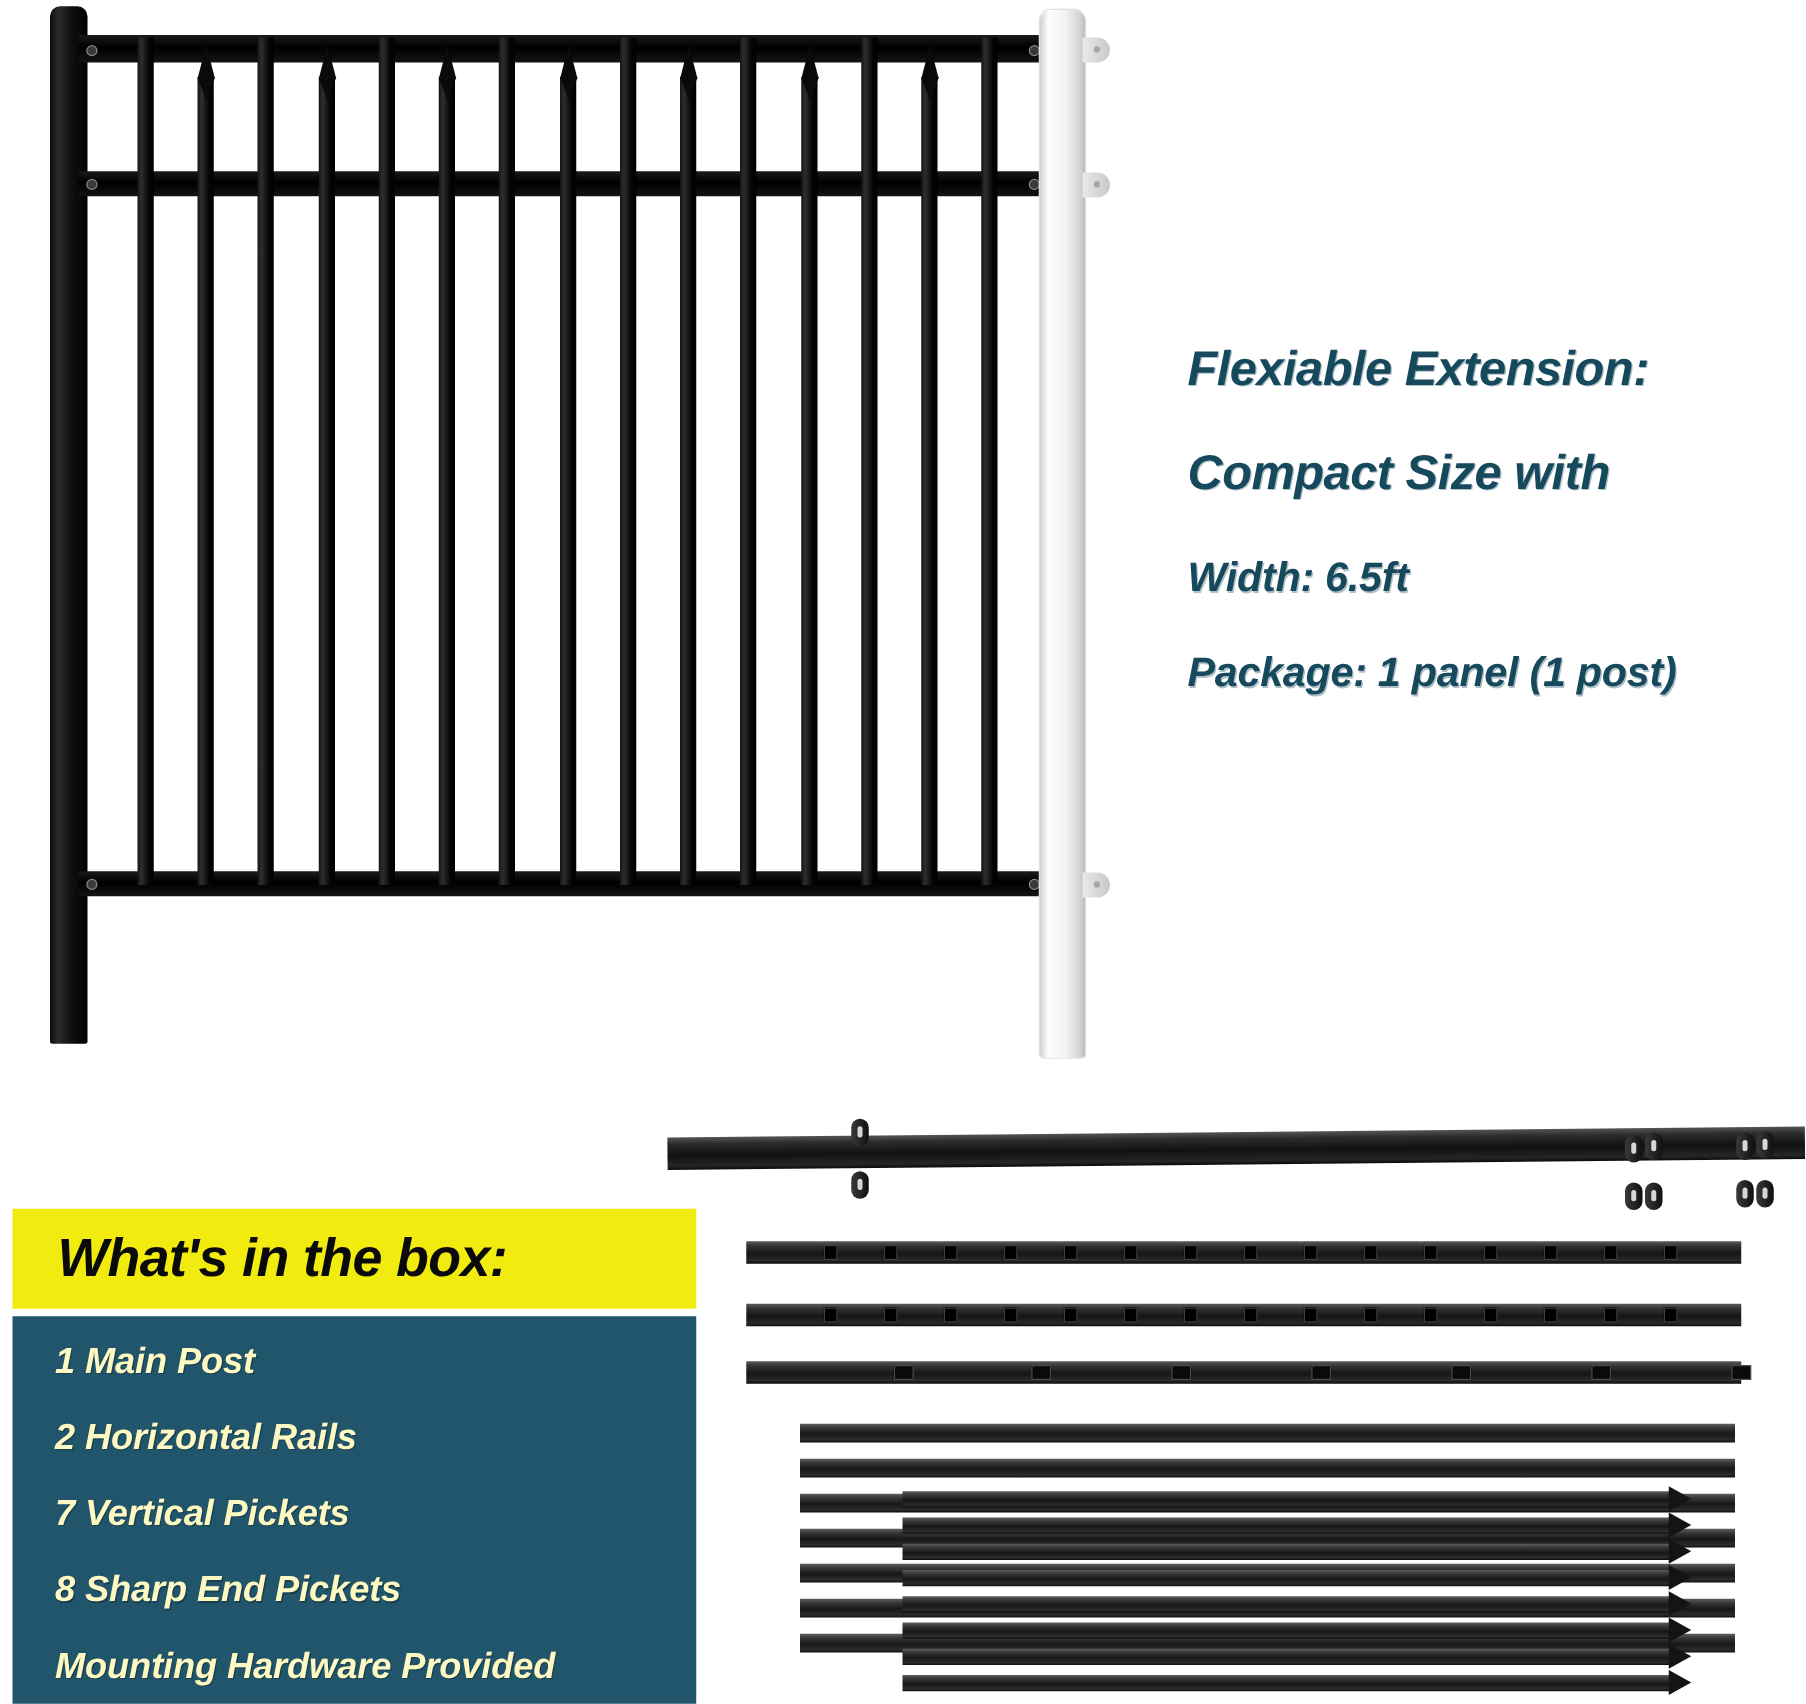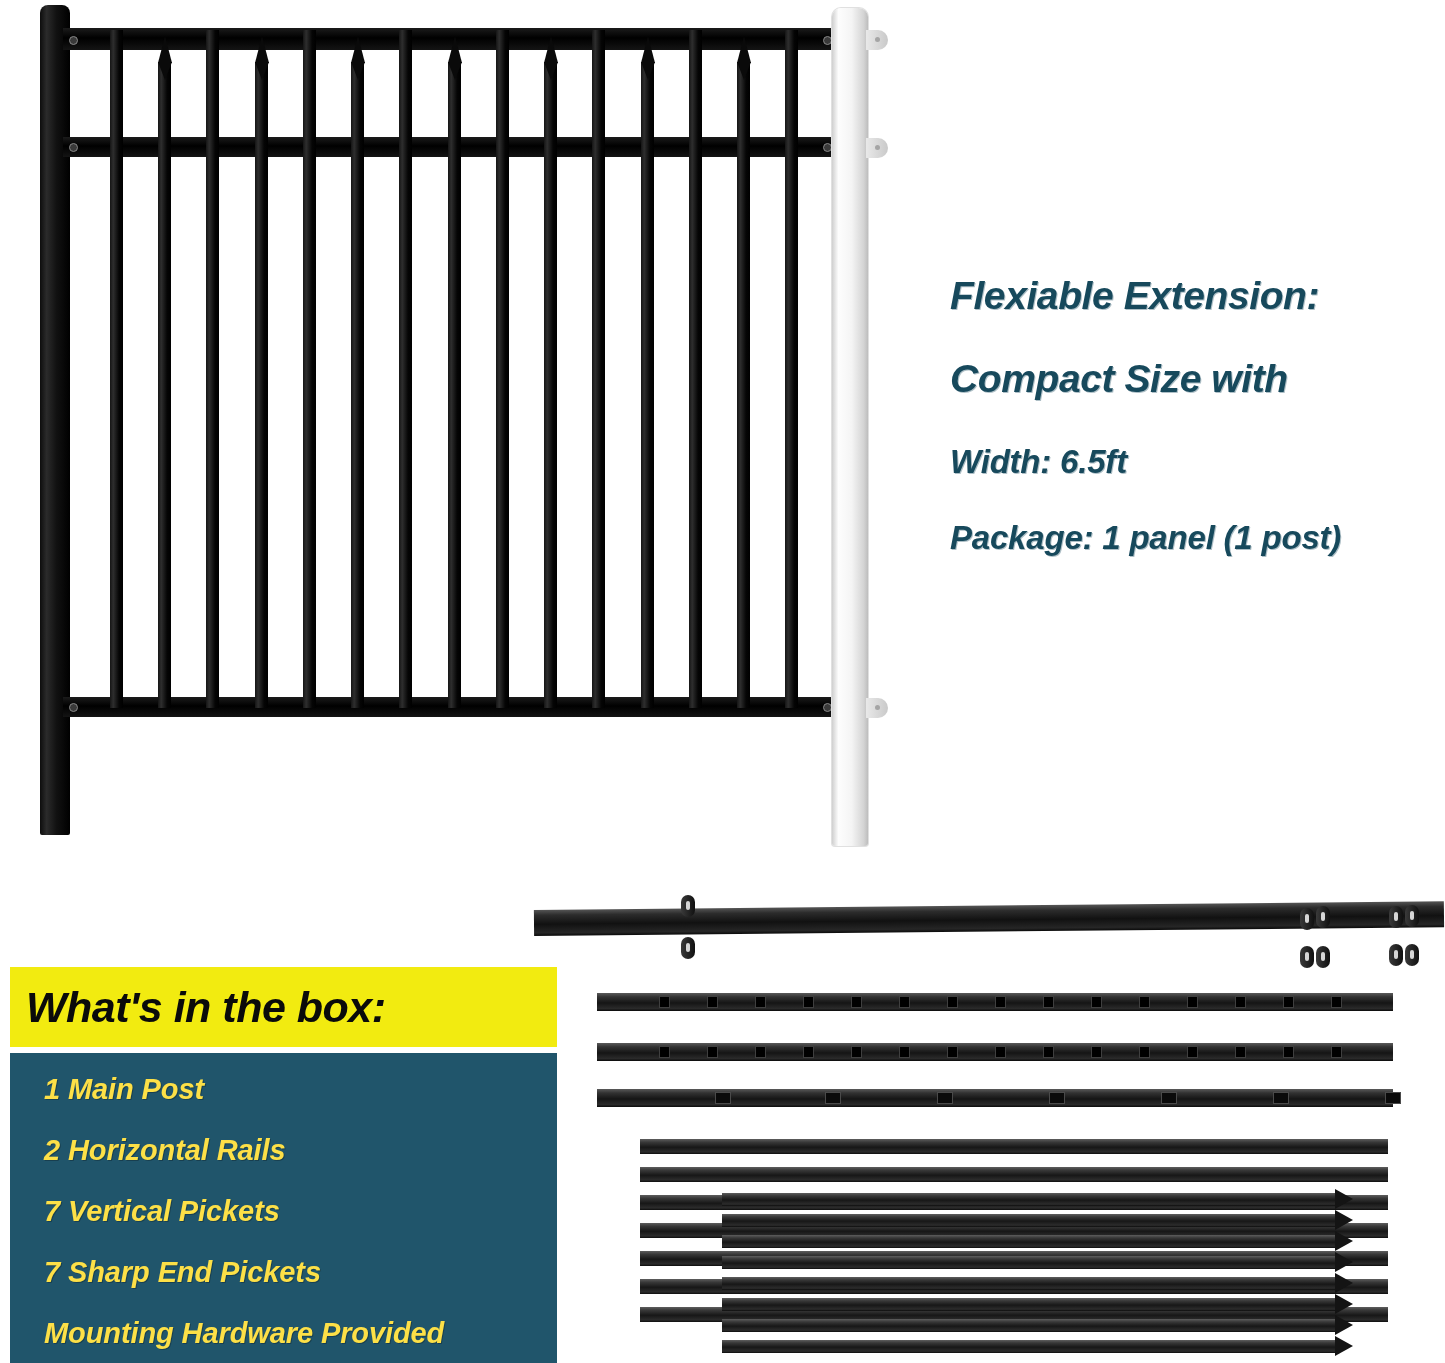--- a/index.html
+++ b/index.html
@@ -165,39 +165,39 @@
   #box-card {
     position: absolute;
     left: 10px; top: 87px;
     width: 547px;
   }
   #box-card-header {
     background: #f2eb10;
     height: 80px;
     display: flex;
     align-items: center;
-    padding-left: 16px;
+    padding-left: 36px;
     box-sizing: border-box;
   }
   #box-card-header .title {
     color: #0a0a0a;
     font-weight: bold;
     font-style: italic;
     font-size: 43px;
     letter-spacing: -0.5px;
     white-space: nowrap;
   }
   #box-card-body {
     background: #20556b;
     margin-top: 6px;
     padding: 22px 0 26px 34px;
     box-sizing: border-box;
   }
   .box-item {
-    color: #fde047;
+    color: #fef9c3;
     font-weight: bold;
     font-style: italic;
     font-size: 29px;
     line-height: 1.0;
     letter-spacing: -0.1px;
     white-space: nowrap;
     margin-bottom: 32px;
     text-shadow: 1px 1px 0 rgba(0,0,0,0.25);
   }
   .box-item.last { margin-bottom: 0; }
@@ -409,17 +409,17 @@
   </div>
 
   <div id="box-card">
     <div id="box-card-header">
       <span class="title">What's in the box:</span>
     </div>
     <div id="box-card-body">
       <div class="box-item">1 Main Post</div>
       <div class="box-item">2 Horizontal Rails</div>
       <div class="box-item">7 Vertical Pickets</div>
-      <div class="box-item">7 Sharp End Pickets</div>
+      <div class="box-item">8 Sharp End Pickets</div>
       <div class="box-item last">Mounting Hardware Provided</div>
     </div>
   </div>
 </div>
 
 </body></html>

